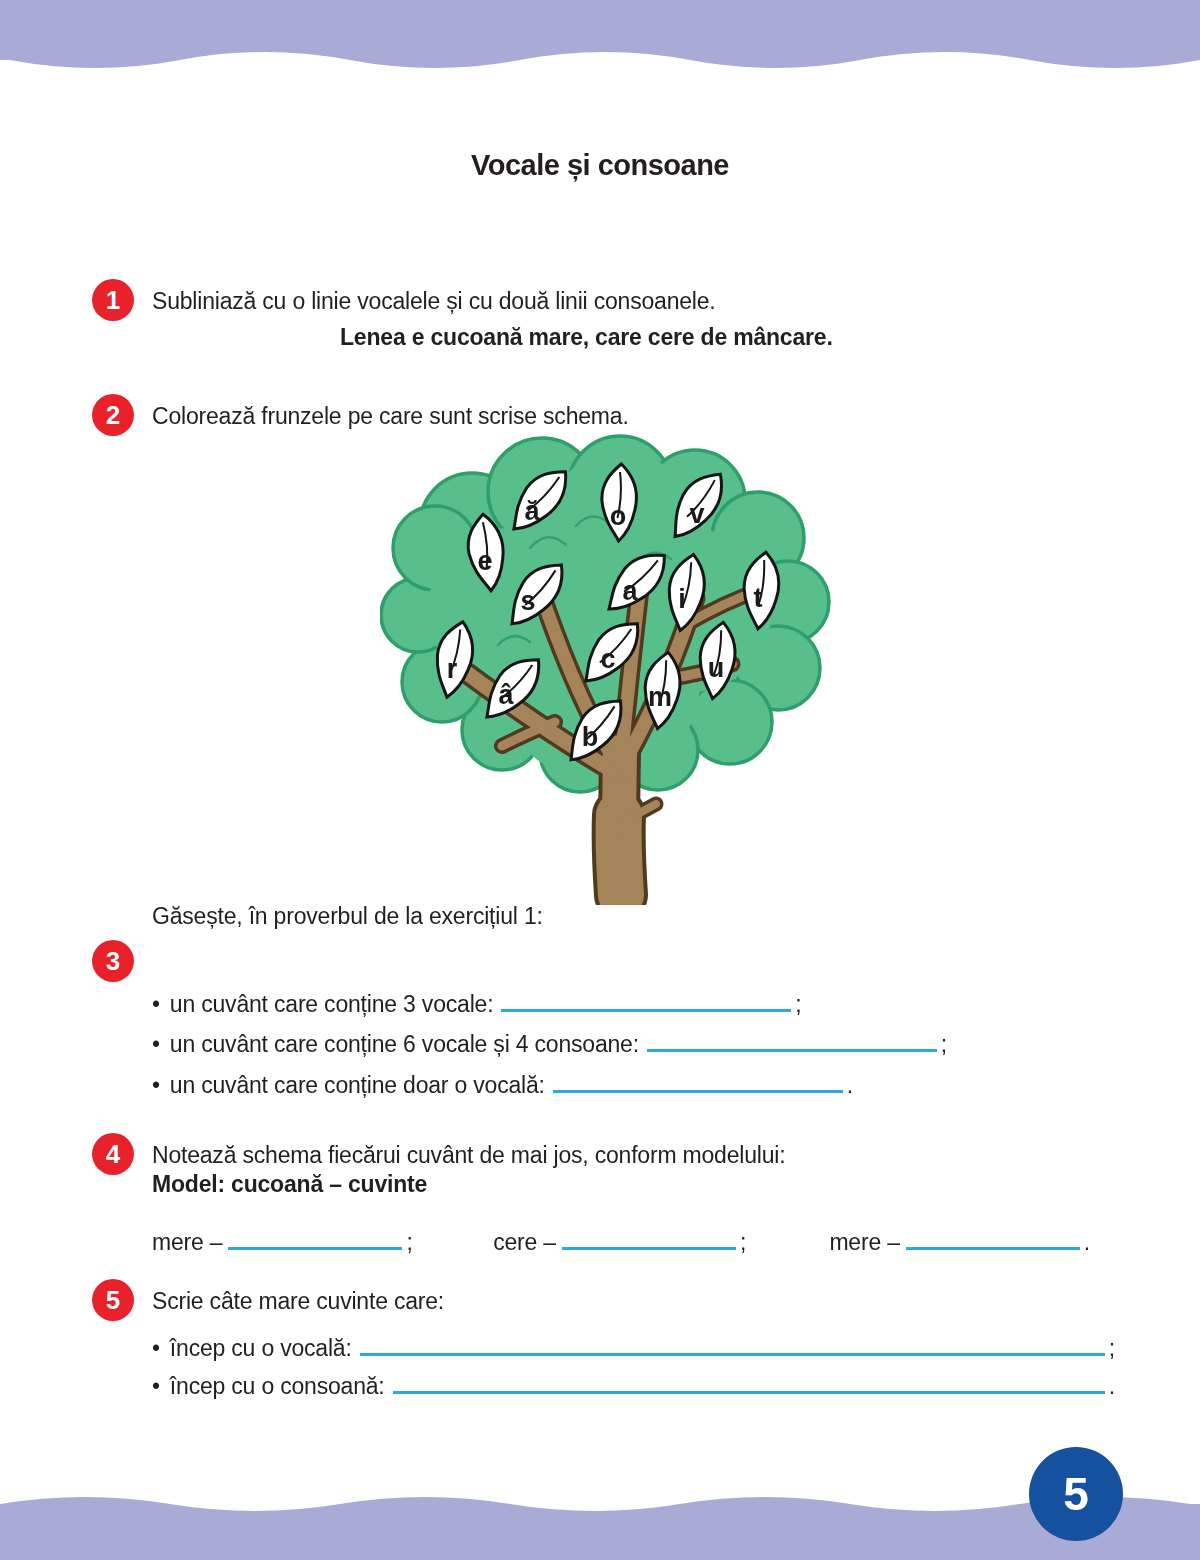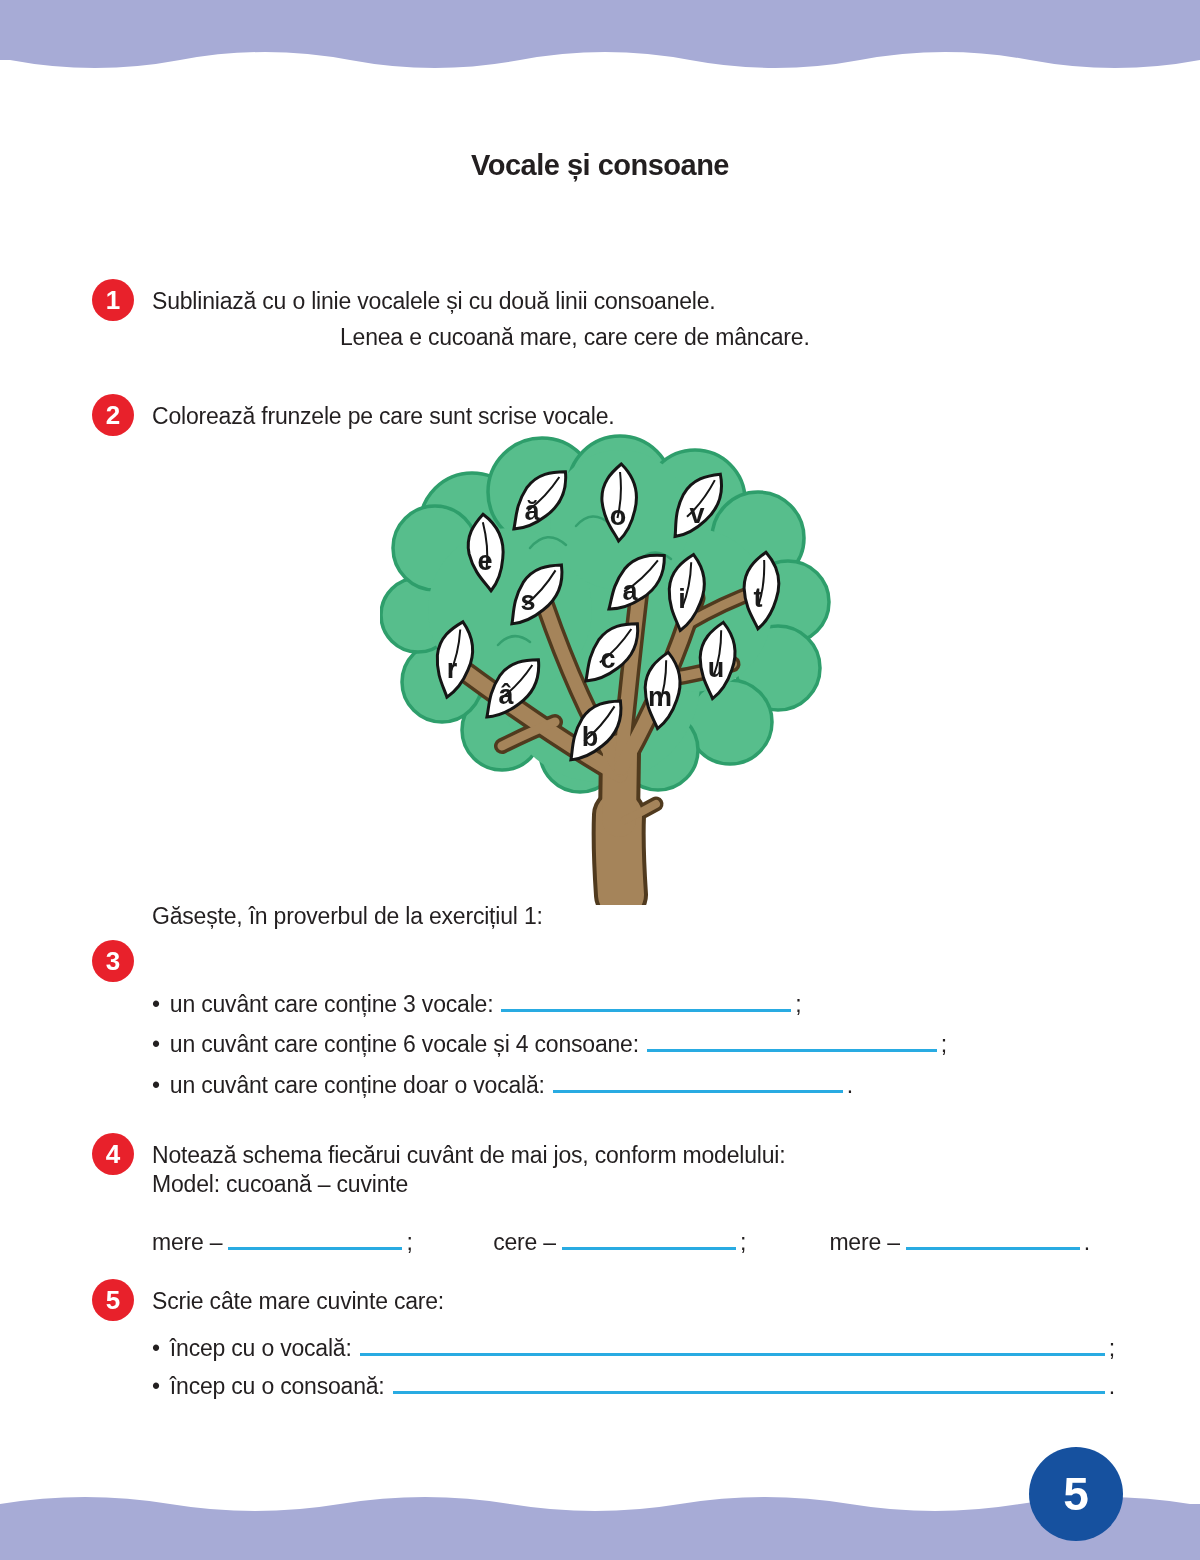--- a/index.html
+++ b/index.html
@@ -15,21 +15,21 @@
   .title{
     position:absolute;top:140px;left:0;width:100%;text-align:center;
     font-size:29px;line-height:50px;font-weight:bold;letter-spacing:-0.5px;color:#231F20;
   }
   .badge{
     position:absolute;left:92px;width:42px;height:42px;border-radius:50%;
     background:#E8212B;color:#ffffff;font-weight:bold;font-size:26px;
     display:flex;align-items:center;justify-content:center;line-height:1;
   }
   .row{position:absolute;left:152px;white-space:nowrap;}
-  .bold{font-weight:normal;}
+  .bold{font-weight:bold;}
   .bullet-row{display:flex;align-items:baseline;}
   .bullet{margin-right:10px;}
   .blank{
     display:inline-block;height:1em;border-bottom:3px solid #29ABE2;
     vertical-align:-6px;margin:0 4px 0 8px;
   }
   .w290{width:290px;}
   .w174{width:174px;margin-left:6px;}
   .grow{flex:1 1 auto;}
   .g4{display:inline-flex;align-items:baseline;}
@@ -56,21 +56,21 @@
 
   <div class="badge" style="top:279px">
     <span>1</span>
   </div>
   <div class="row" style="top:286px">Subliniază cu o linie vocalele și cu două linii consoanele.</div>
   <div class="row bold" style="top:322px;left:340px">Lenea e cucoană mare, care cere de mâncare.</div>
 
   <div class="badge" style="top:394px">
     <span>2</span>
   </div>
-  <div class="row" style="top:401px">Colorează frunzele pe care sunt scrise vocale.</div>
+  <div class="row" style="top:401px">Colorează frunzele pe care sunt scrise schema.</div>
 
   <svg class="tree" width="452" height="475" viewBox="0 0 452 475">
     <g>
 
       <g fill="#57BE8C" stroke="#2E9E6B" stroke-width="3.5">
         <circle cx="92" cy="95" r="52"></circle>
           <circle cx="162" cy="62" r="54"></circle>
         <circle cx="240" cy="58" r="52"></circle>
           <circle cx="315" cy="70" r="50"></circle>
         <circle cx="378" cy="108" r="46"></circle>

